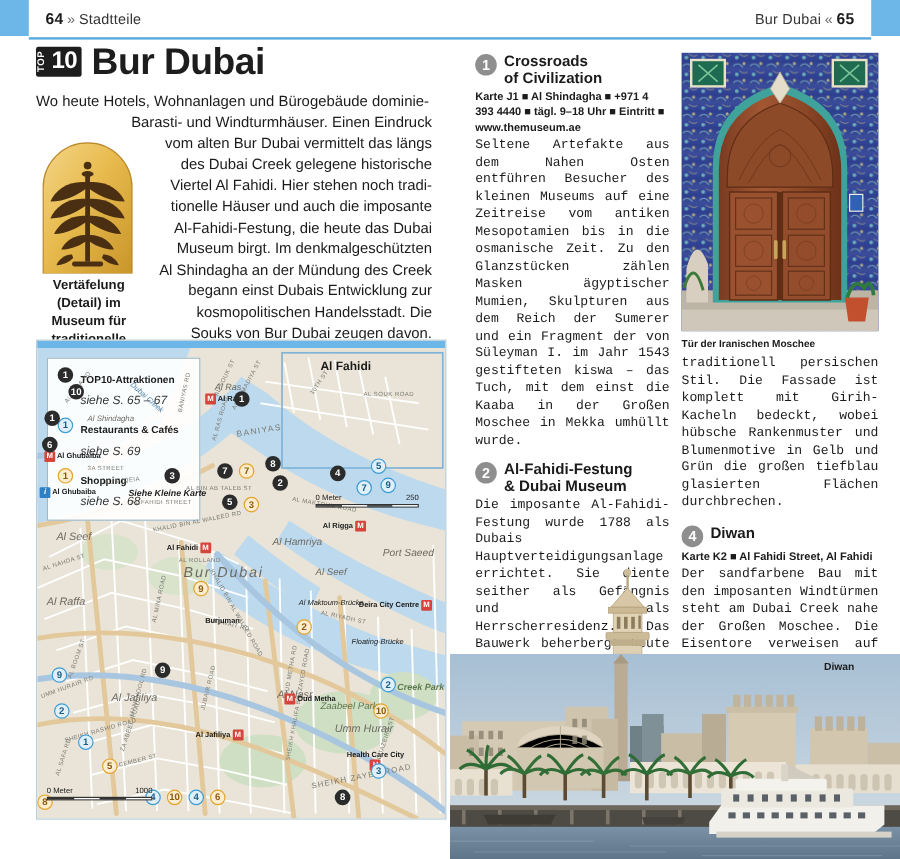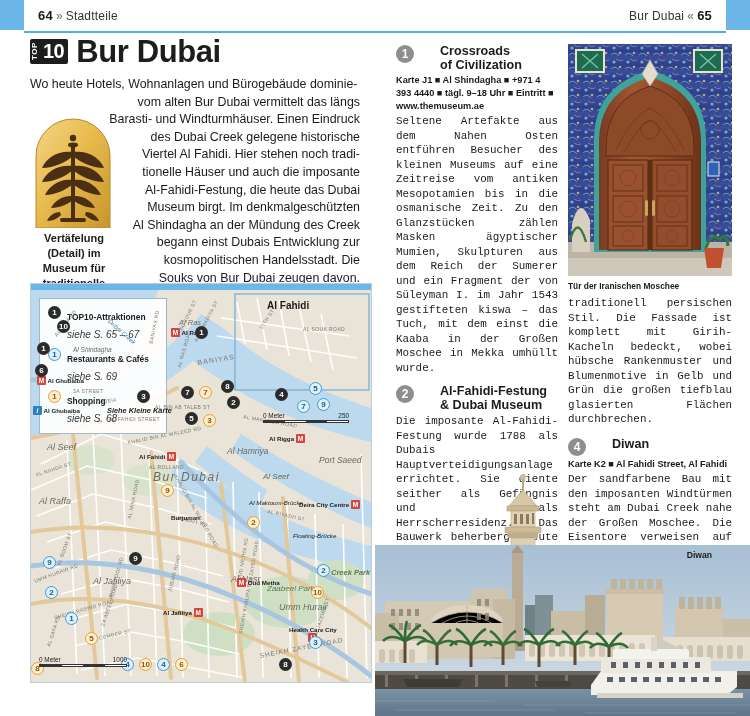--- a/index.html
+++ b/index.html
@@ -166,21 +166,21 @@
 
   .entry { margin-bottom: 9px; }
   .entry-head { display: flex; gap: 6px; align-items: flex-start; margin-bottom: 2px; }
   .num-circle {
     flex: 0 0 18px; width: 18px; height: 18px; border-radius: 50%;
     background: #8e8e8e; color: #fff; font-size: 12px; font-weight: bold;
     display: flex; align-items: center; justify-content: center;
     margin-top: 1px;
   }
   .entry-title {
-    font-size: 12.6px; font-weight: bold; color: #1b1b1b; line-height: 1.12; margin-left: 20px;
+    font-size: 12.6px; font-weight: bold; color: #1b1b1b; line-height: 1.12;
   }
   .entry-meta {
     font-size: 9.2px; font-weight: bold; color: #1b1b1b;
     line-height: 1.38; margin-bottom: 2px;
   }
   .entry-body {
     font-size: 10.9px; line-height: 1.33; color: #1b1b1b; text-align: justify; font-family: Liberation Mono, monospace;
   }
 
   
@@ -260,22 +260,22 @@
         <path d="M30 94 C24 94 19 98 17 103 C23 103 28 100 31 97 Z"></path>
         <path d="M56 94 C62 94 67 98 69 103 C63 103 58 100 55 97 Z"></path>
         <rect x="30" y="100" width="26" height="4" rx="2"></rect>
       </g>
     </svg>
   </div>
   <div class="panel-cap">Vertäfelung (Detail) im Museum für traditionelle Architektur</div>
 
   <div class="intro">
     <span class="l">Wo heute Hotels, Wohnanlagen und Bürogebäude dominie-</span>
+    <span class="l ind">Barasti- und Windturmhäuser. Einen Eindruck</span>
     <span class="l ind">vom alten Bur Dubai vermittelt das längs</span>
-    <span class="l ind">Barasti- und Windturmhäuser. Einen Eindruck</span>
     <span class="l ind">des Dubai Creek gelegene historische</span>
     <span class="l ind">Viertel Al Fahidi. Hier stehen noch tradi-</span>
     <span class="l ind">tionelle Häuser und auch die imposante</span>
     <span class="l ind">Al-Fahidi-Festung, die heute das Dubai</span>
     <span class="l ind">Museum birgt. Im denkmalgeschützten</span>
     <span class="l ind">Al Shindagha an der Mündung des Creek</span>
     <span class="l ind">begann einst Dubais Entwicklung zur</span>
     <span class="l ind">kosmopolitischen Handelsstadt. Die</span>
     <span class="l ind">Souks von Bur Dubai zeugen davon.</span>
   </div>

